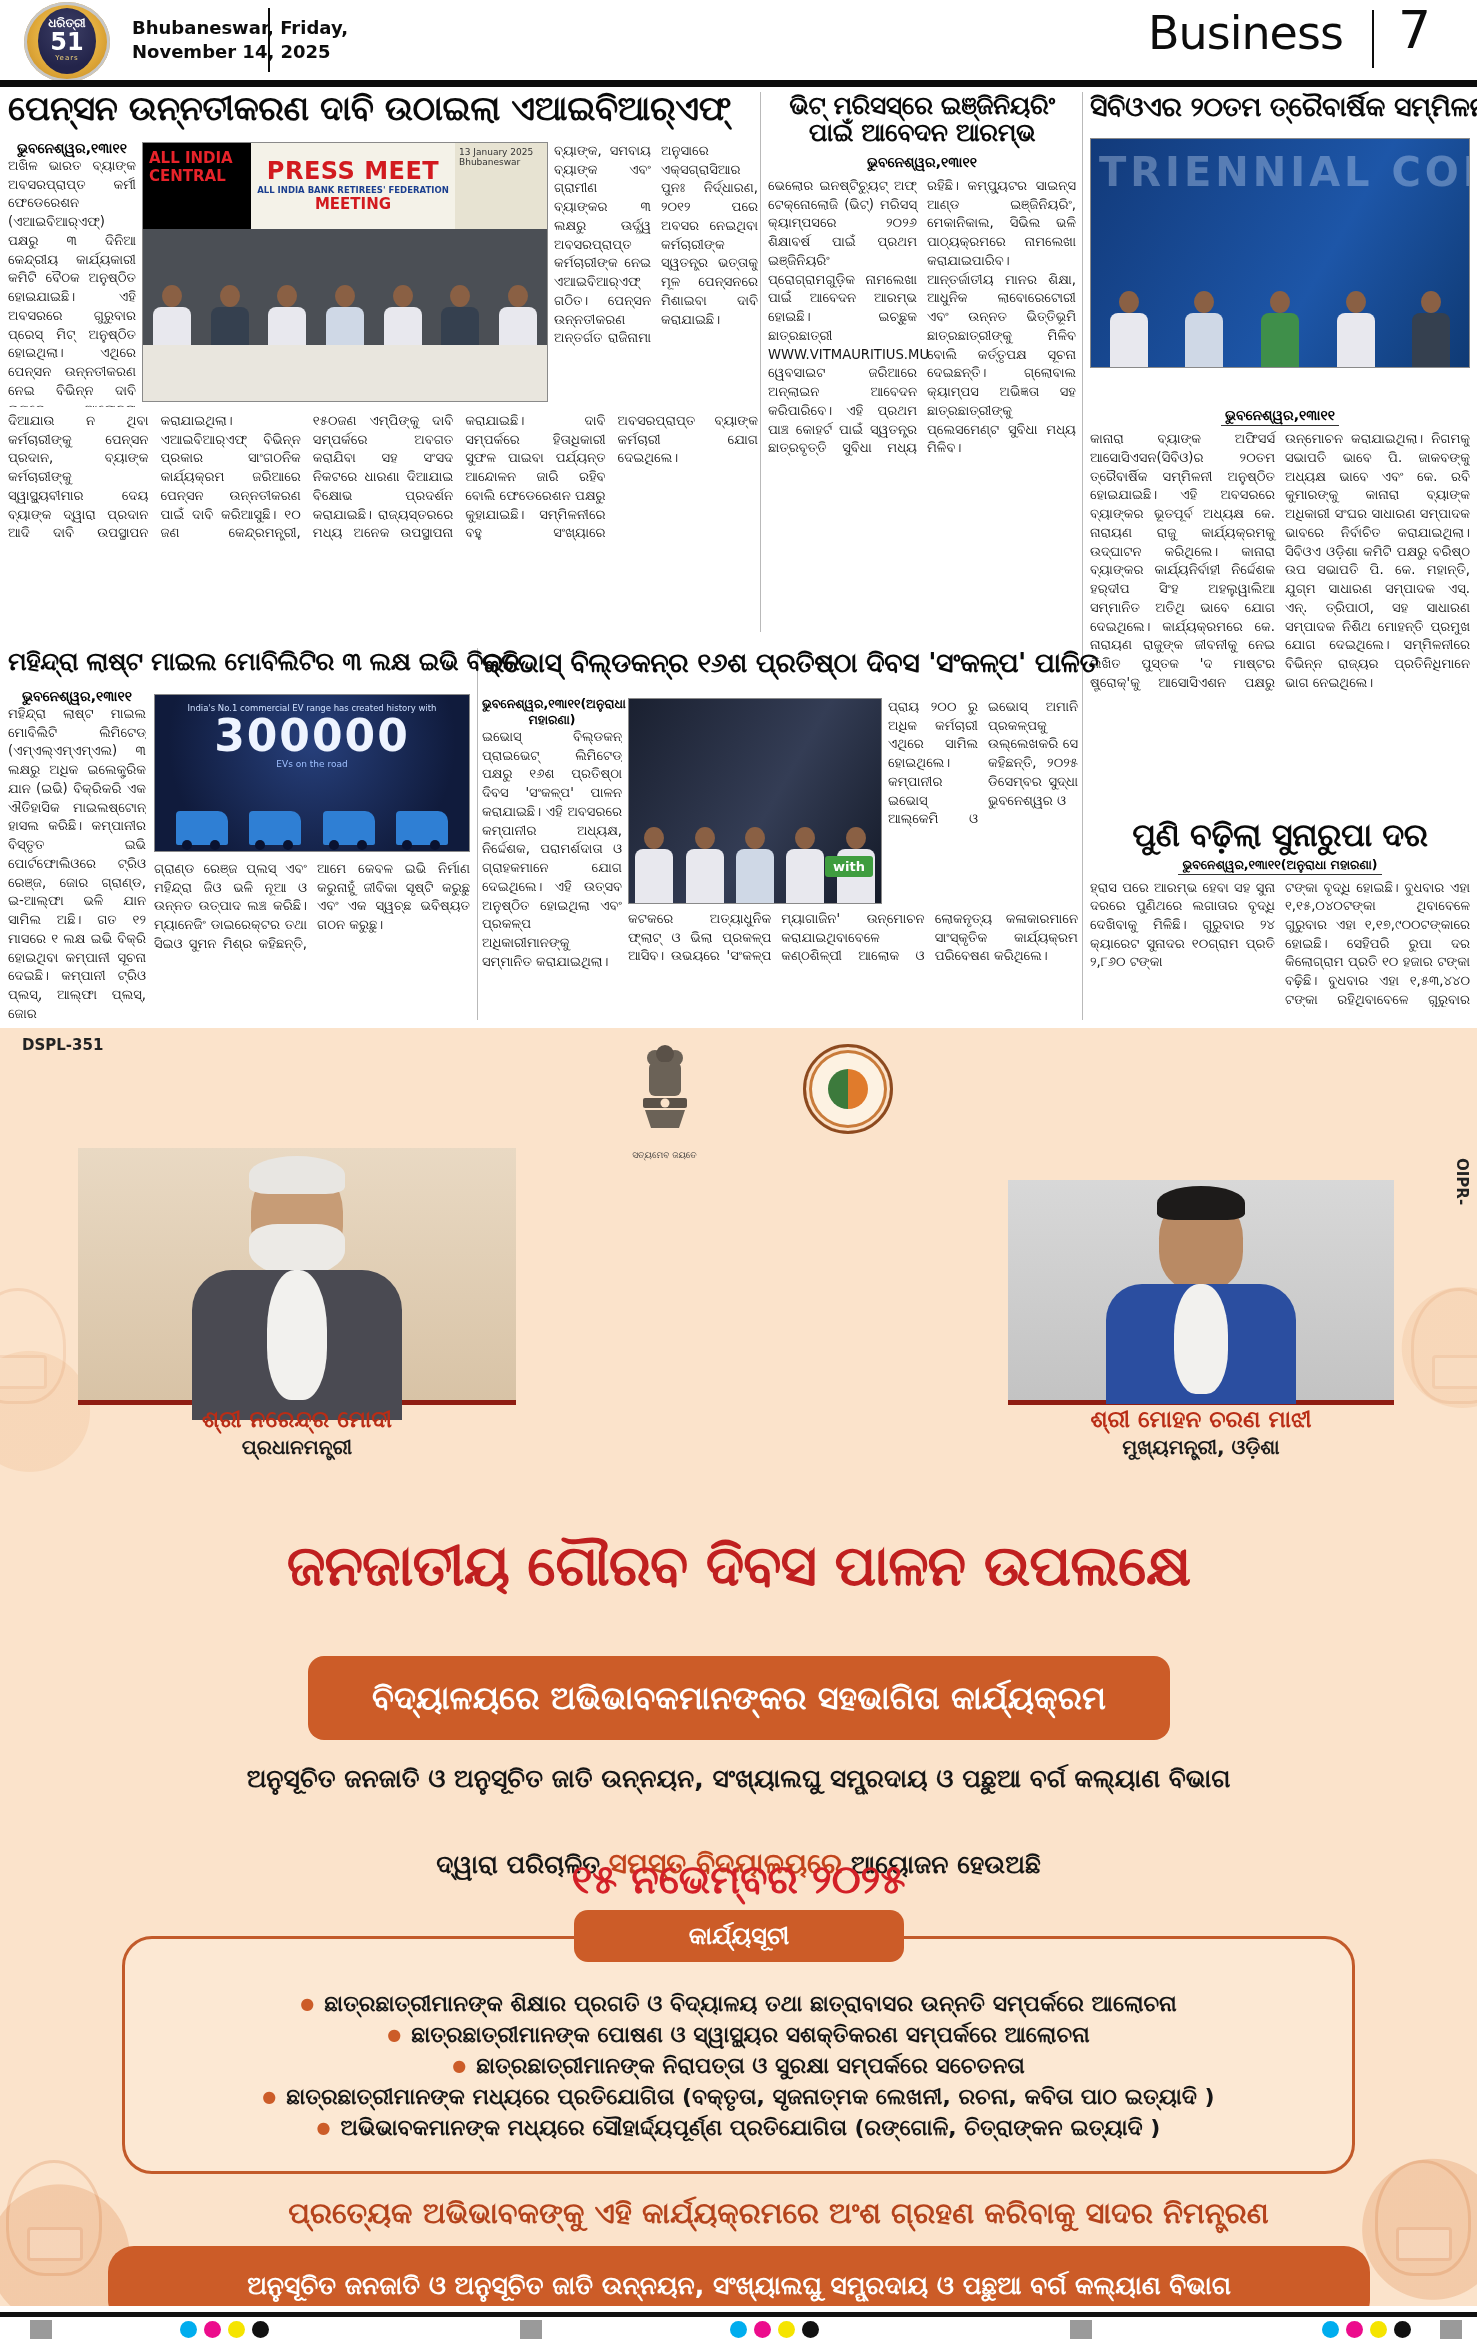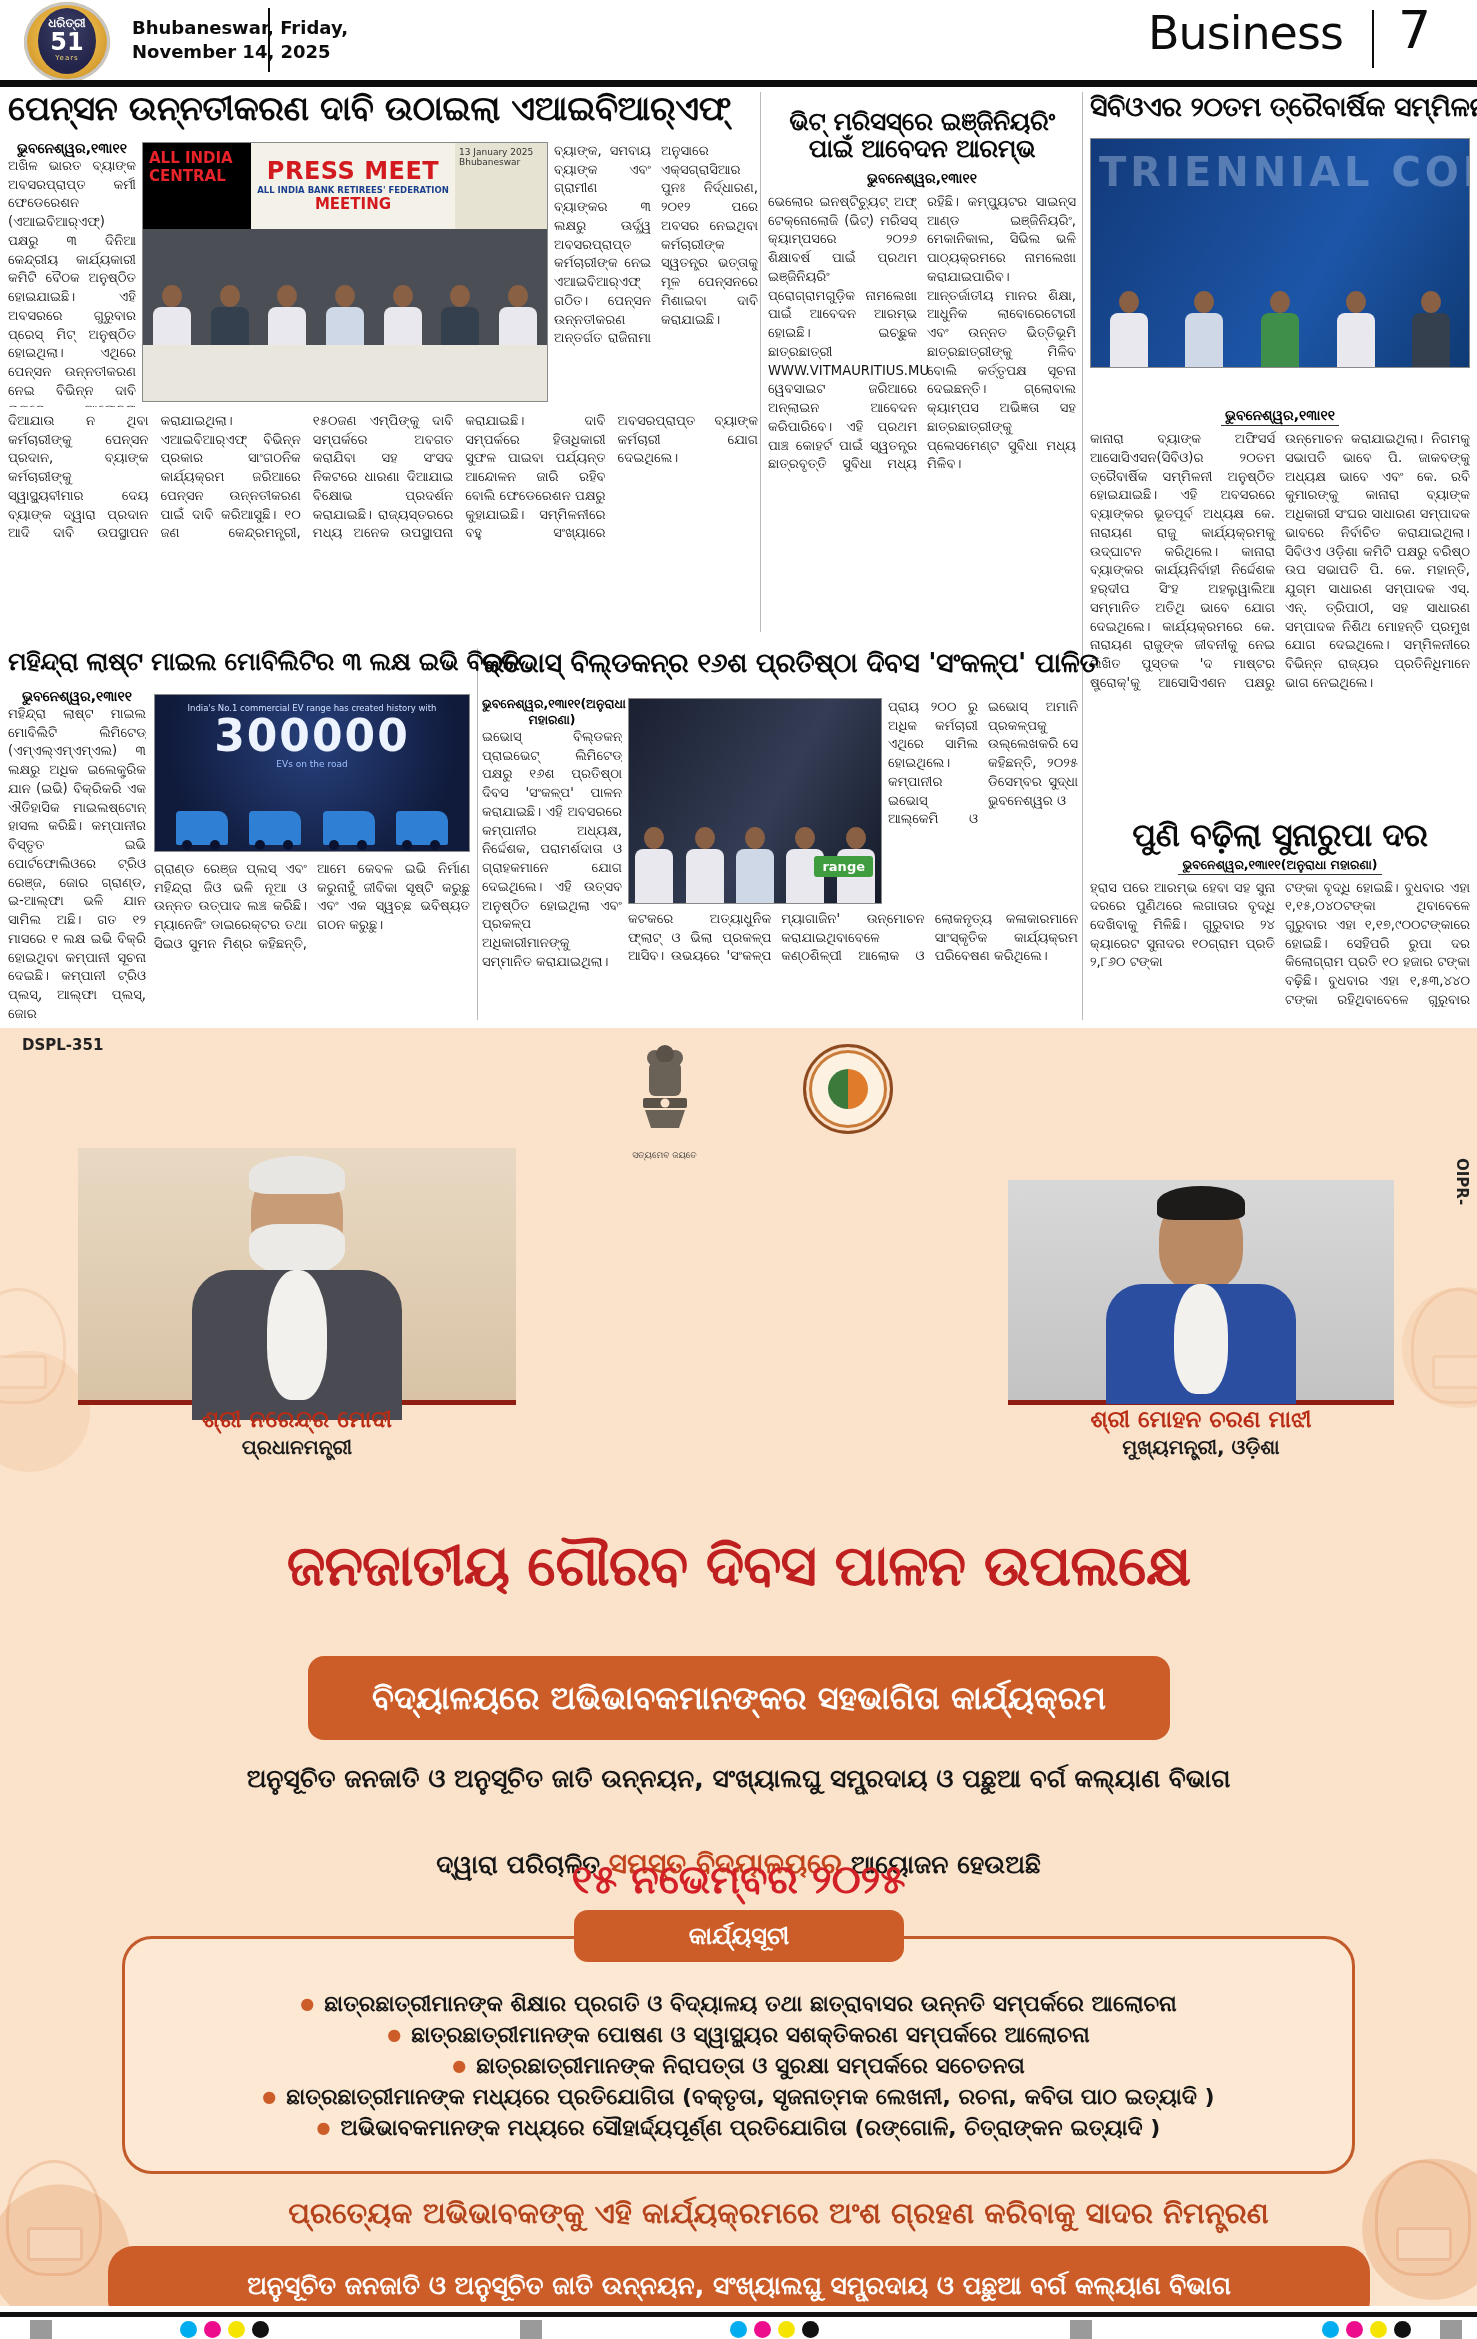--- a/index.html
+++ b/index.html
@@ -178,21 +178,21 @@
             <span class="tr"></span>
           </span>
       </div>
       <div class="pressfloor"></div>
     </div>
     <div class="abs body-txt cols2" style="left:546px;top:52px;width:204px;height:260px;">ବ୍ୟାଙ୍କ, ସମବାୟ ବ୍ୟାଙ୍କ ଏବଂ ଗ୍ରାମୀଣ ବ୍ୟାଙ୍କର ୩ ଲକ୍ଷରୁ ଊର୍ଦ୍ଧ୍ୱ ଅବସରପ୍ରାପ୍ତ କର୍ମଚାରୀଙ୍କ ନେଇ ଏଆଇବିଆର୍‌ଏଫ୍ ଗଠିତ। ପେନ୍‌ସନ ଉନ୍ନତୀକରଣ ଅନ୍ତର୍ଗତ ରାଜିନାମା ଅନୁସାରେ ଏକ୍ସଗ୍ରାସିଆର ପୁନଃ ନିର୍ଦ୍ଧାରଣ, ୨୦୧୨ ପରେ ଅବସର ନେଇଥିବା କର୍ମଚାରୀଙ୍କ ସ୍ୱତନ୍ତ୍ର ଭତ୍ତାକୁ ମୂଳ ପେନ୍‌ସନରେ ମିଶାଇବା ଦାବି କରାଯାଇଛି।</div>
     <div class="abs body-txt cols5" style="left:0;top:322px;width:750px;height:222px;">ଦିଆଯାଉ ନ ଥିବା କର୍ମଚାରୀଙ୍କୁ ପେନ୍‌ସନ ପ୍ରଦାନ, ବ୍ୟାଙ୍କ କର୍ମଚାରୀଙ୍କୁ ସ୍ୱାସ୍ଥ୍ୟବୀମାର ଦେୟ ବ୍ୟାଙ୍କ ଦ୍ୱାରା ପ୍ରଦାନ ଆଦି ଦାବି ଉପସ୍ଥାପନ କରାଯାଇଥିଲା। ଏଆଇବିଆର୍‌ଏଫ୍ ବିଭିନ୍ନ ପ୍ରକାର ସାଂଗଠନିକ କାର୍ଯ୍ୟକ୍ରମ ଜରିଆରେ ପେନ୍‌ସନ ଉନ୍ନତୀକରଣ ପାଇଁ ଦାବି କରିଆସୁଛି। ୧୦ ଜଣ କେନ୍ଦ୍ରମନ୍ତ୍ରୀ, ୧୫୦ଜଣ ଏମ୍‌ପିଙ୍କୁ ଦାବି ସମ୍ପର୍କରେ ଅବଗତ କରାଯିବା ସହ ସଂସଦ ନିକଟରେ ଧାରଣା ଦିଆଯାଇ ବିକ୍ଷୋଭ ପ୍ରଦର୍ଶନ କରାଯାଇଛି। ରାଜ୍ୟସ୍ତରରେ ମଧ୍ୟ ଅନେକ ଉପସ୍ଥାପନା କରାଯାଇଛି। ଦାବି ସମ୍ପର୍କରେ ହିତାଧିକାରୀ ସୁଫଳ ପାଇବା ପର୍ଯ୍ୟନ୍ତ ଆନ୍ଦୋଳନ ଜାରି ରହିବ ବୋଲି ଫେଡେରେଶନ ପକ୍ଷରୁ କୁହାଯାଇଛି। ସମ୍ମିଳନୀରେ ବହୁ ସଂଖ୍ୟାରେ ଅବସରପ୍ରାପ୍ତ ବ୍ୟାଙ୍କ କର୍ମଚାରୀ ଯୋଗ ଦେଇଥିଲେ।</div>
   </div>
 
   <div class="abs" style="left:768px;top:92px;width:308px;height:545px;">
-    <div class="hl" style="font-size:25px;text-align:center;margin-top:16px;">
+    <div class="hl" style="font-size:25px;text-align:center;">
       <div>ଭିଟ୍ ମରିସସ୍‌ରେ ଇଞ୍ଜିନିୟରିଂ</div>
       <div>ପାଇଁ ଆବେଦନ ଆରମ୍ଭ</div>
     </div>
     <div class="dl" style="margin:8px 0 6px;">ଭୁବନେଶ୍ୱର,୧୩ା୧୧</div>
     <div class="body-txt cols2" style="height:440px;">ଭେଲୋର ଇନଷ୍ଟିଚ୍ୟୁଟ୍ ଅଫ୍ ଟେକ୍ନୋଲୋଜି (ଭିଟ୍) ମରିସସ୍ କ୍ୟାମ୍ପସରେ ୨୦୨୬ ଶିକ୍ଷାବର୍ଷ ପାଇଁ ପ୍ରଥମ ଇଞ୍ଜିନିୟରିଂ ପ୍ରୋଗ୍ରାମଗୁଡ଼ିକ ନାମଲେଖା ପାଇଁ ଆବେଦନ ଆରମ୍ଭ ହୋଇଛି। ଇଚ୍ଛୁକ ଛାତ୍ରଛାତ୍ରୀ WWW.VITMAURITIUS.MU ୱେବସାଇଟ ଜରିଆରେ ଅନ୍‌ଲାଇନ ଆବେଦନ କରିପାରିବେ। ଏହି ପ୍ରଥମ ପାଞ୍ଚ କୋହର୍ଟ ପାଇଁ ସ୍ୱତନ୍ତ୍ର ଛାତ୍ରବୃତ୍ତି ସୁବିଧା ମଧ୍ୟ ରହିଛି। କମ୍ପ୍ୟୁଟର ସାଇନ୍ସ ଆଣ୍ଡ ଇଞ୍ଜିନିୟରିଂ, ମେକାନିକାଲ, ସିଭିଲ ଭଳି ପାଠ୍ୟକ୍ରମରେ ନାମଲେଖା କରାଯାଇପାରିବ। ଆନ୍ତର୍ଜାତୀୟ ମାନର ଶିକ୍ଷା, ଆଧୁନିକ ଲାବୋରେଟୋରୀ ଏବଂ ଉନ୍ନତ ଭିତ୍ତିଭୂମି ଛାତ୍ରଛାତ୍ରୀଙ୍କୁ ମିଳିବ ବୋଲି କର୍ତ୍ତୃପକ୍ଷ ସୂଚନା ଦେଇଛନ୍ତି। ଗ୍ଲୋବାଲ କ୍ୟାମ୍ପସ ଅଭିଜ୍ଞତା ସହ ଛାତ୍ରଛାତ୍ରୀଙ୍କୁ ପ୍ଲେସମେଣ୍ଟ ସୁବିଧା ମଧ୍ୟ ମିଳିବ।</div>
   </div>
 
   <div class="abs" style="left:1090px;top:92px;width:380px;height:720px;">
     <div class="hl" style="font-size:27px;white-space:nowrap;">ସିବିଓଏର ୨୦ତମ ତ୍ରୈବାର୍ଷିକ ସମ୍ମିଳନୀ</div>
     <div class="ph" style="left:0;top:46px;width:380px;height:230px;">
@@ -268,21 +268,21 @@
           </span>
         <span class="person">
             <span class="hd"></span>
             <span class="tr"></span>
           </span>
         <span class="person">
             <span class="hd"></span>
             <span class="tr"></span>
           </span>
       </div>
-      <div class="evoslogo">range</div>
+      <div class="evoslogo">with</div>
     </div>
     <div class="abs body-txt cols2" style="left:406px;top:50px;width:190px;height:206px;">ପ୍ରାୟ ୨୦୦ ରୁ ଅଧିକ କର୍ମଚାରୀ ଏଥିରେ ସାମିଲ ହୋଇଥିଲେ। କମ୍ପାନୀର ଇଭୋସ୍ ଆଲ୍‌କେମି ଓ ଇଭୋସ୍ ଅମାନି ପ୍ରକଳ୍ପକୁ ଉଲ୍ଲେଖକରି ସେ କହିଛନ୍ତି, ୨୦୨୫ ଡିସେମ୍ବର ସୁଦ୍ଧା ଭୁବନେଶ୍ୱର ଓ</div>
     <div class="abs body-txt cols3" style="left:146px;top:262px;width:450px;height:108px;">କଟକରେ ଅତ୍ୟାଧୁନିକ ଫ୍ଲାଟ୍ ଓ ଭିଲା ପ୍ରକଳ୍ପ ଆସିବ। ଉଭୟରେ 'ସଂକଳ୍ପ ମ୍ୟାଗାଜିନ' ଉନ୍ମୋଚନ କରାଯାଇଥିବାବେଳେ କଣ୍ଠଶିଳ୍ପୀ ଆଲୋକ ଓ ଲୋକନୃତ୍ୟ କଳାକାରମାନେ ସାଂସ୍କୃତିକ କାର୍ଯ୍ୟକ୍ରମ ପରିବେଷଣ କରିଥିଲେ।</div>
   </div>
 
   <div class="abs" style="left:1090px;top:818px;width:380px;height:202px;">
     <div class="hl" style="font-size:32px;text-align:center;white-space:nowrap;">ପୁଣି ବଢ଼ିଲା ସୁନାରୁପା ଦର</div>
     <div class="dl" style="font-size:12.5px;margin-top:4px;"><span>ଭୁବନେଶ୍ୱର,୧୩ା୧୧(ଅନୁରାଧା ମହାରଣା)</span></div>
     <div style="display:flex;gap:10px;margin-top:4px;">
       <div class="body-txt" style="width:185px;height:128px;">ହ୍ରାସ ପରେ ଆରମ୍ଭ ହେବା ସହ ସୁନା ଦରରେ ପୁଣିଥରେ ଲଗାତାର ବୃଦ୍ଧି ଦେଖିବାକୁ ମିଳିଛି। ଗୁରୁବାର ୨୪ କ୍ୟାରେଟ ସୁନାଦର ୧୦ଗ୍ରାମ ପ୍ରତି ୨,୮୬୦ ଟଙ୍କା</div>

